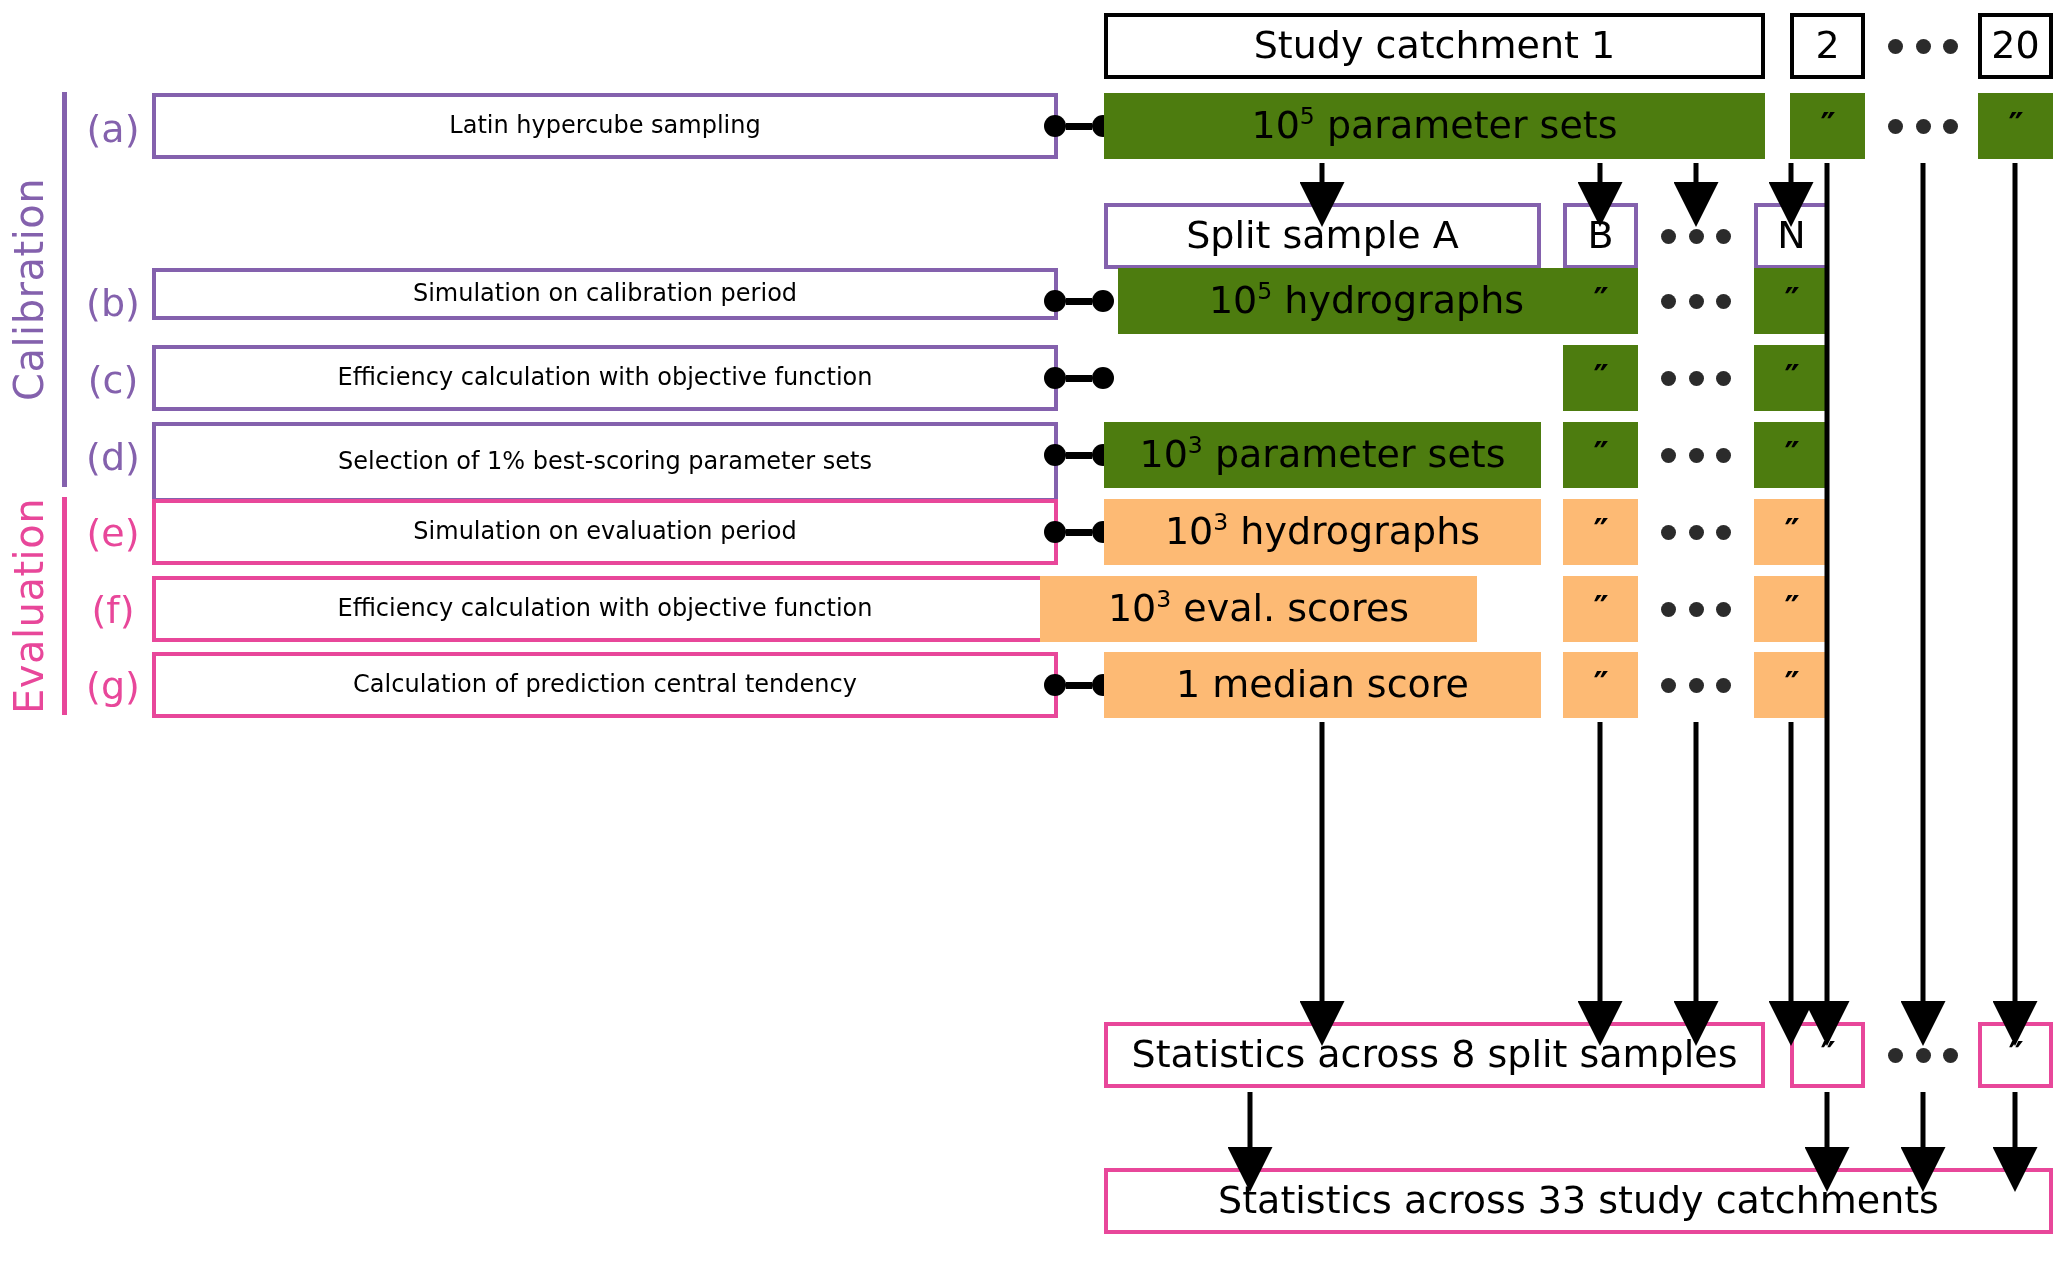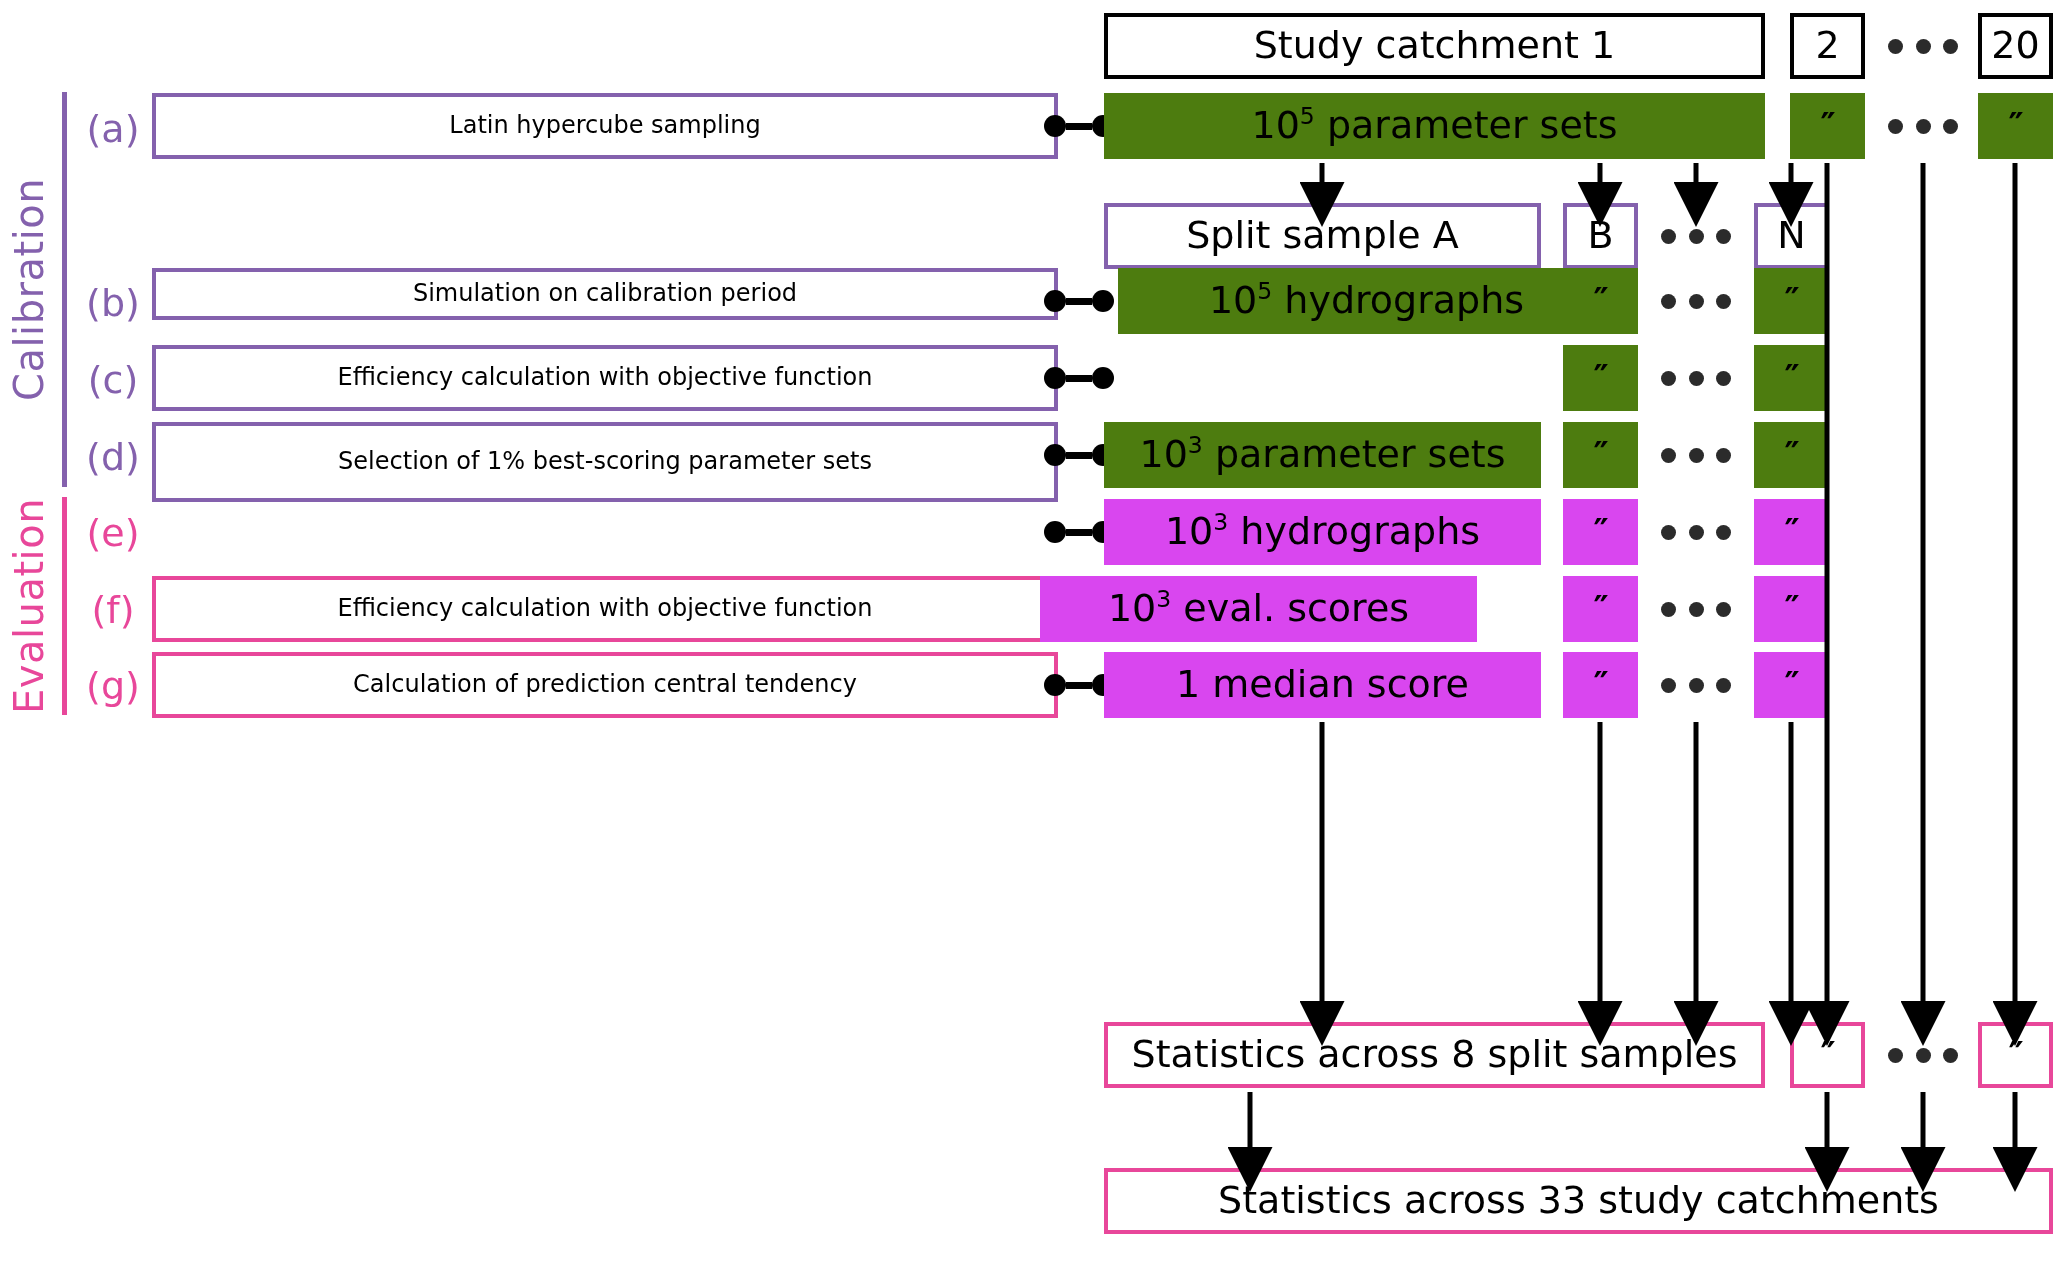--- a/index.html
+++ b/index.html
@@ -14,21 +14,21 @@
     text-align:center;line-height:1.05;
   }
 
   
   .ob-black{border:4px solid #000000;background:#ffffff;color:#000;}
   .ob-purple{border:4px solid #8461AD;background:#ffffff;color:#000;}
   .ob-pink{border:4px solid #E8479A;background:#ffffff;color:#000;}
 
   
   .fb-purple{background:#4d7c0f;color:#000;border:0;}
-  .fb-pink{background:#d946ef;color:#000;border:0;}
+  .fb-pink{background:#fdba74;color:#000;border:0;}
 
   
   .t-hdr{font-size:38px;}
   .t-step{font-size:24px;}
   .t-out{font-size:38px;}
   .t-ditto{font-size:34px;font-weight:700;letter-spacing:-1px;}
 
   
   .grouplabel{
     writing-mode:vertical-rl;transform:rotate(180deg);
@@ -74,20 +74,21 @@
   <div class="rowtag rt-cal abs" style="left:78px;top:348px;width:70px;height:63px;">(c)</div>
   <div class="rowtag rt-cal abs" style="left:78px;top:425px;width:70px;height:63px;">(d)</div>
   <div class="rowtag rt-eval abs" style="left:78px;top:501px;width:70px;height:63px;">(e)</div>
   <div class="rowtag rt-eval abs" style="left:78px;top:578px;width:70px;height:63px;">(f)</div>
   <div class="rowtag rt-eval abs" style="left:78px;top:654px;width:70px;height:63px;">(g)</div>
 
   <div class="abs box ob-purple t-step" style="left:152px;top:93px;width:906px;height:66px;">Latin hypercube sampling</div>
   <div class="abs box ob-purple t-step" style="left:152px;top:268px;width:906px;height:52px;">Simulation on calibration period</div>
   <div class="abs box ob-purple t-step" style="left:152px;top:345px;width:906px;height:66px;">Efficiency calculation with objective function</div>
   <div class="abs box ob-purple t-step" style="left:152px;top:422px;width:906px;height:80px;">Selection of 1% best-scoring parameter sets</div>
+  <div class="abs box ob-pink t-step" style="left:152px;top:499px;width:906px;height:66px;">Simulation on evaluation period</div>
   <div class="abs box ob-pink t-step" style="left:152px;top:576px;width:906px;height:66px;">Efficiency calculation with objective function</div>
   <div class="abs box ob-pink t-step" style="left:152px;top:652px;width:906px;height:66px;">Calculation of prediction central tendency</div>
 
   <div class="conn" style="left:1044px;top:106px;width:70px;">
     <span class="dot"></span>
       <span class="bar"></span>
       <span class="dot"></span>
   </div>
   <div class="conn" style="left:1044px;top:281px;width:70px;">
     <span class="dot"></span>

